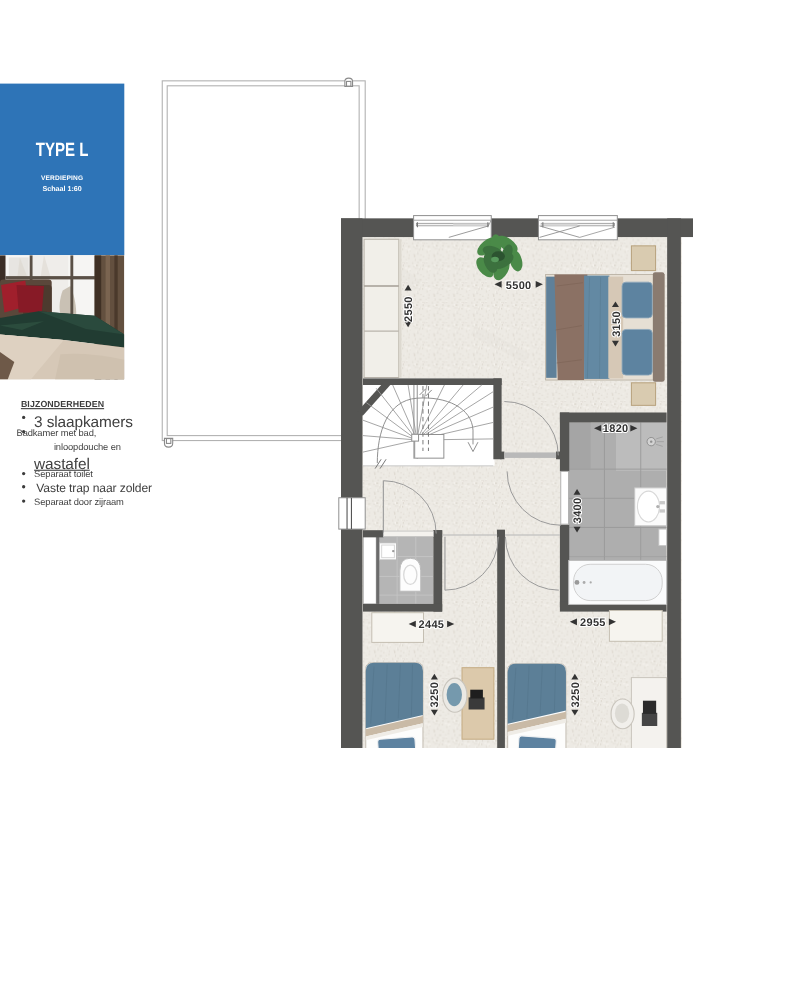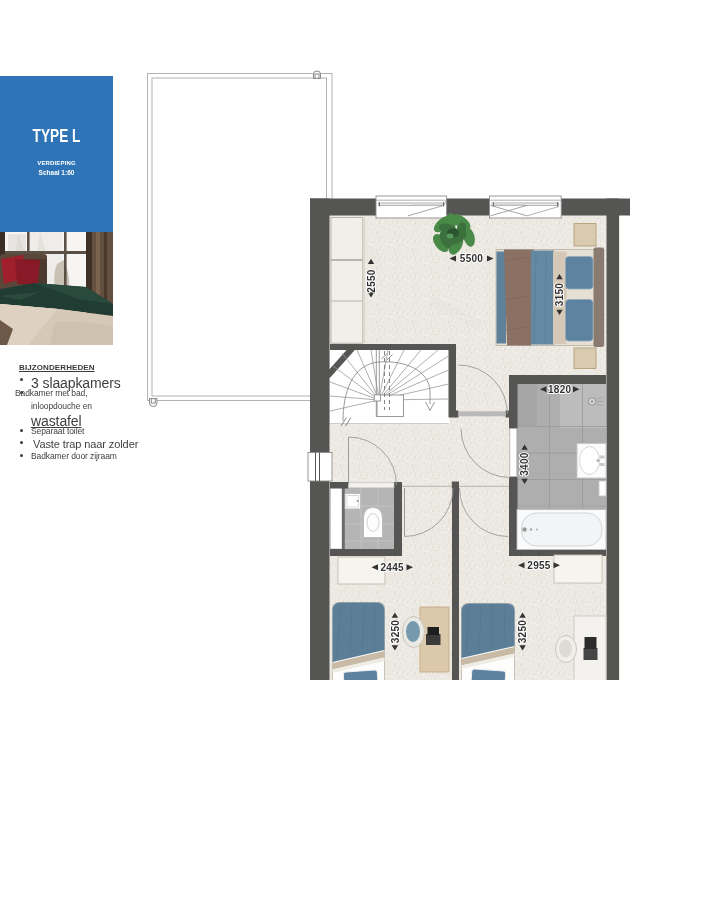--- a/index.html
+++ b/index.html
@@ -49,32 +49,32 @@
   </svg>
 
   <div class="abs" style="left:19px;top:362.5px;font-size:8px;font-weight:bold;letter-spacing:.1px;color:#3b3b3b;text-decoration:underline;">BIJZONDERHEDEN</div>
 
   <div class="abs" style="left:19.5px;top:377.8px;width:3.5px;height:3.5px;border-radius:50%;background:#3b3b3b;"></div>
   <div class="abs" style="left:31px;top:375px;font-size:14px;letter-spacing:-.1px;color:#3f3f3f;">3 slaapkamers</div>
 
   <div class="abs" style="left:19.5px;top:390.8px;width:3.5px;height:3.5px;border-radius:50%;background:#3b3b3b;"></div>
   <div class="abs" style="left:15px;top:388px;font-size:8.5px;letter-spacing:-.1px;color:#3f3f3f;">Badkamer met bad,</div>
 
-  <div class="abs" style="left:31px;top:400.5px;font-size:8.5px;letter-spacing:-.1px;color:#3f3f3f;">inloopdouche en</div>
+  <div class="abs" style="left:49px;top:400.5px;font-size:8.5px;letter-spacing:-.1px;color:#3f3f3f;">inloopdouche en</div>
 
   <div class="abs" style="left:31px;top:412.5px;font-size:14px;letter-spacing:-.1px;color:#3f3f3f;text-decoration:underline;">wastafel</div>
 
   <div class="abs" style="left:19.5px;top:428.5px;width:3.5px;height:3.5px;border-radius:50%;background:#3b3b3b;"></div>
   <div class="abs" style="left:31px;top:425.5px;font-size:8.5px;letter-spacing:-.1px;color:#3f3f3f;">Separaat toilet</div>
 
   <div class="abs" style="left:19.5px;top:440.5px;width:3.5px;height:3.5px;border-radius:50%;background:#3b3b3b;"></div>
   <div class="abs" style="left:33px;top:437.5px;font-size:11px;letter-spacing:-.1px;color:#3f3f3f;">Vaste trap naar zolder</div>
 
   <div class="abs" style="left:19.5px;top:453.8px;width:3.5px;height:3.5px;border-radius:50%;background:#3b3b3b;"></div>
-  <div class="abs" style="left:31px;top:450.8px;font-size:8.5px;letter-spacing:-.1px;color:#3f3f3f;">Badkamer door zijraam</div>
+  <div class="abs" style="left:31px;top:450.8px;font-size:8.5px;letter-spacing:-.1px;color:#3f3f3f;">Separaat door zijraam</div>
 
   <svg class="abs" style="left:0;top:0;" width="720" height="900" viewBox="0 0 720 900">
     <defs>
       <filter id="paper" x="0" y="0" width="100%" height="100%">
         <feTurbulence type="fractalNoise" baseFrequency="0.55" numOctaves="2" seed="7"></feTurbulence>
         <feColorMatrix type="matrix" values="0 0 0 0 0.82  0 0 0 0 0.79  0 0 0 0 0.73  0 0 0 0.5 0"></feColorMatrix>
         <feComponentTransfer>
             <feFuncA type="linear" slope="1.4" intercept="0"></feFuncA>
           </feComponentTransfer>
       </filter>

